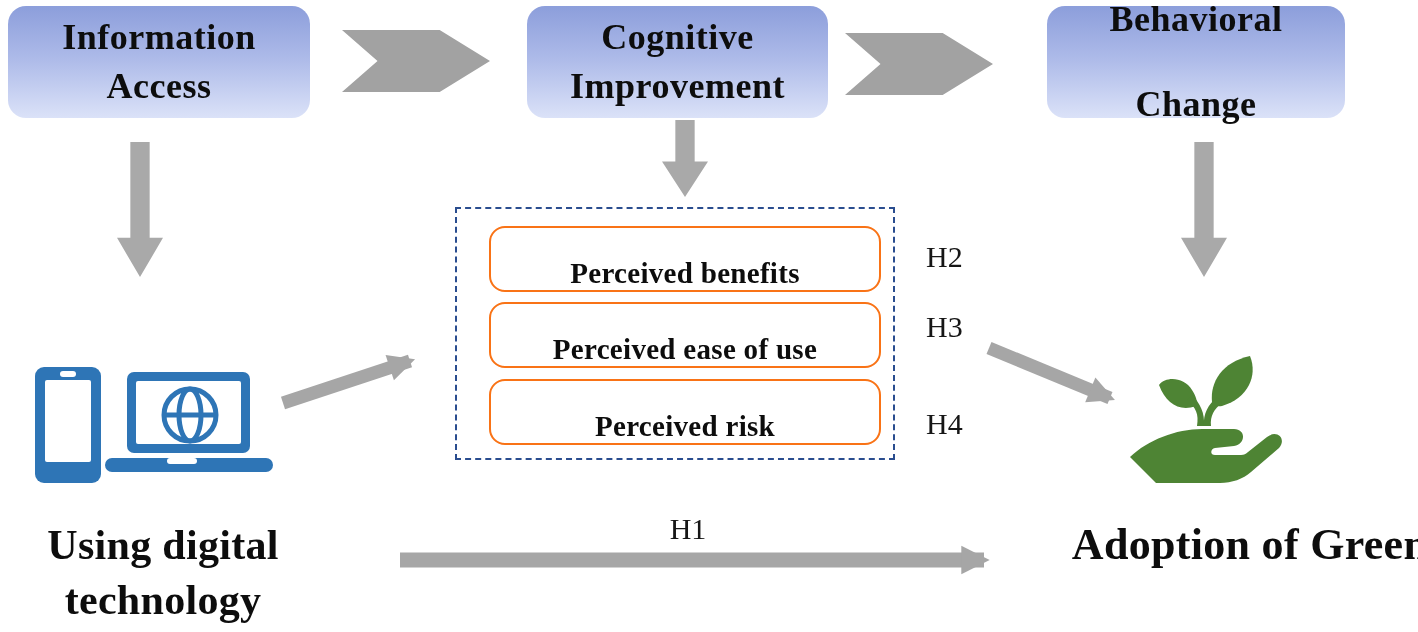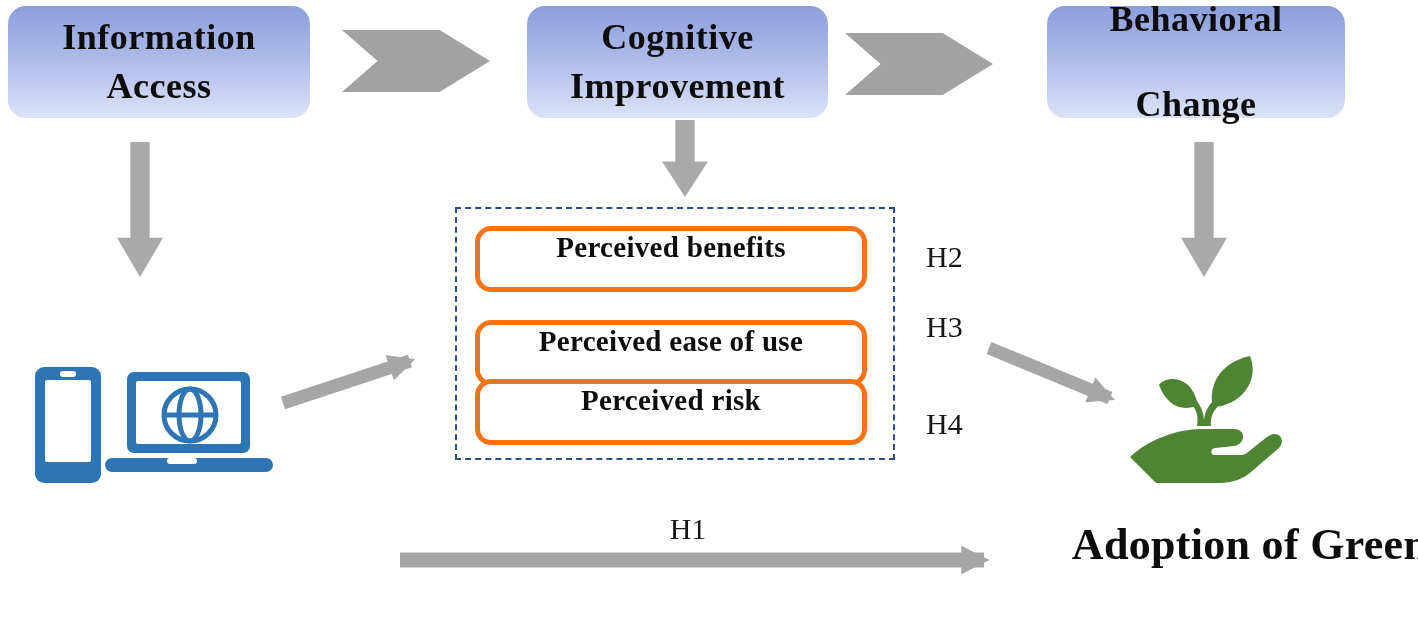--- a/index.html
+++ b/index.html
@@ -41,27 +41,27 @@
     clip-path:polygon(29% 0,71% 0,71% 54%,100% 54%,50% 100%,0 54%,29% 54%);}
   #down-arrow-2{left:1181px;top:142px;width:46px;height:135px;
     clip-path:polygon(29% 0,71% 0,71% 71%,100% 71%,50% 100%,0 71%,29% 71%);}
 
   
   .mediator-panel{
     position:absolute;left:455px;top:207px;width:440px;height:253px;
     border:2px dashed #2a4d8f;box-sizing:border-box;background:transparent;
   }
   .mediator-box{
-    position:absolute;left:18px;width:392px;height:66px;box-sizing:border-box;
-    border:5px solid #f97316;border-radius:16px;background:#ffffff;
-    display:flex;align-items:flex-start;justify-content:center;
+    position:absolute;left:32px;width:392px;height:66px;box-sizing:border-box;
+    border:2px solid #f97316;border-radius:16px;background:#ffffff;
+    display:flex;align-items:flex-end;justify-content:center;
     font-weight:bold;font-size:29px;letter-spacing:0.3px;
   }
   #mediator-box-0{top:17px;}
-  #mediator-box-1{top:93px;margin-top:18px;}
+  #mediator-box-1{top:93px;}
   #mediator-box-2{top:170px;}
 
   
   .hyp{position:absolute;font-size:30px;font-weight:normal;color:#161616;}
   #hyp-h2{left:926px;top:240px;}
   #hyp-h3{left:926px;top:310px;}
   #hyp-h4{left:926px;top:407px;}
   #hyp-h1{left:648px;top:512px;width:80px;text-align:center;}
 
   
@@ -173,17 +173,21 @@
   <svg class="svg-abs" id="hand-seedling" width="156" height="134" viewBox="0 0 156 134">
     <g fill="#4e8434">
       <path d="M86,52 C84,32 96,12 124,6 C132,26 122,48 96,56 C90,57 87,55 86,52 Z"></path>
       <path d="M70,56 C54,62 40,54 33,35 C40,26 58,27 66,40 C70,46 72,52 70,56 Z"></path>
       <path d="M71,76 C73,64 70,58 61,50 L66,45 C74,53 79,63 78,76 Z"></path>
       <path d="M78,76 C77,64 82,54 92,47 L96,53 C88,59 84,66 85,76 Z"></path>
       <path d="M30,133 L4,107 C22,90 50,79 76,79 L108,79 C120,79 120,94 108,96 L89,98 C84,99 84,105 89,105 L115,105 C118,105 120,104 122,102 L141,87 C151,79 161,89 153,98 L125,122 C117,129 106,133 94,133 Z"></path>
     </g>
   </svg>
 
+  <div class="caption" id="caption-left">
+    <div>Using digital</div>
+    <div>technology</div>
+  </div>
   <div class="caption" id="caption-right">
     <div>Adoption of Green</div>
   </div>
 
 </div>
 
 </body></html>

